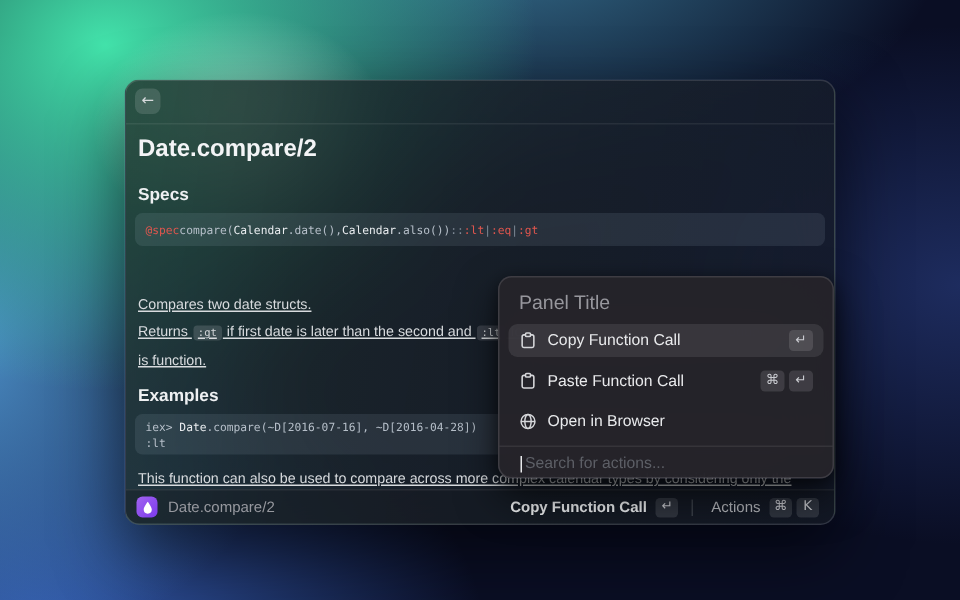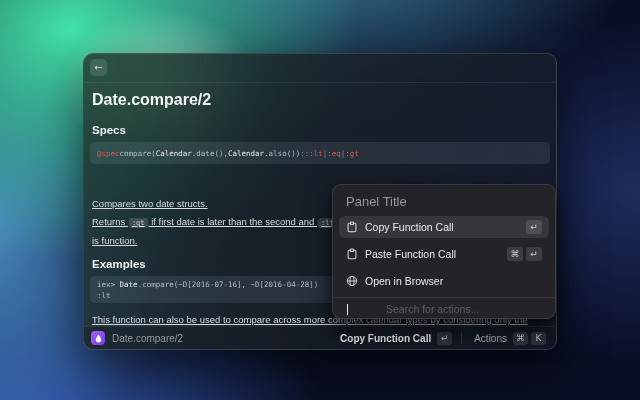--- a/index.html
+++ b/index.html
@@ -102,21 +102,21 @@
   .panel-row {
     height:22px; border-radius:6px; display:flex; align-items:center;
     gap:7px; padding:0 7px; margin-bottom:5px; cursor:pointer;
   }
   .panel-row.selected { background:rgba(255,255,255,0.09); }
   .panel-row .row-icon { width:12px; height:12px; color:#d6d7da; display:flex; }
   .panel-row .row-label { font-size:10.5px; color:#e9eaec; }
   .panel-row .row-keys { margin-left:auto; display:flex; gap:3px; }
   .panel-row .kbd { min-width:16px; height:14px; line-height:14px; }
   .panel-div { height:1px; background:rgba(255,255,255,0.08); margin:5px -6px 0; }
-  .panel-search { height:22px; display:flex; align-items:center; padding:0 8px; cursor:text;gap:36px; }
+  .panel-search { height:22px; display:flex; align-items:center; padding:0 8px; cursor:text; }
   .caret { width:1px; height:11px; background:#e8e9eb; margin-right:2px; }
   .search-ph { font-size:10.5px; color:#5d5f66; }
 </style>
 </head>
 <body>
 
 <div class="stage">
   <div class="bg"></div>
 
   <div class="window">

